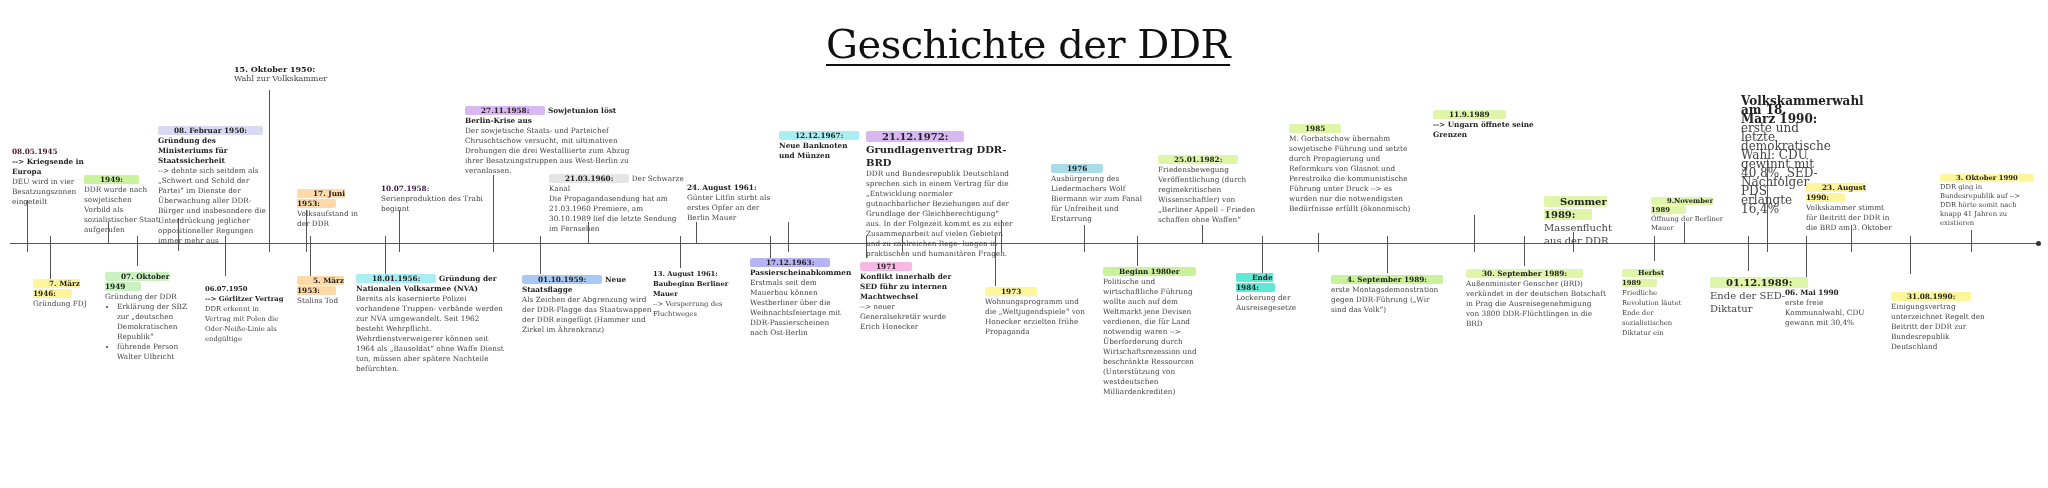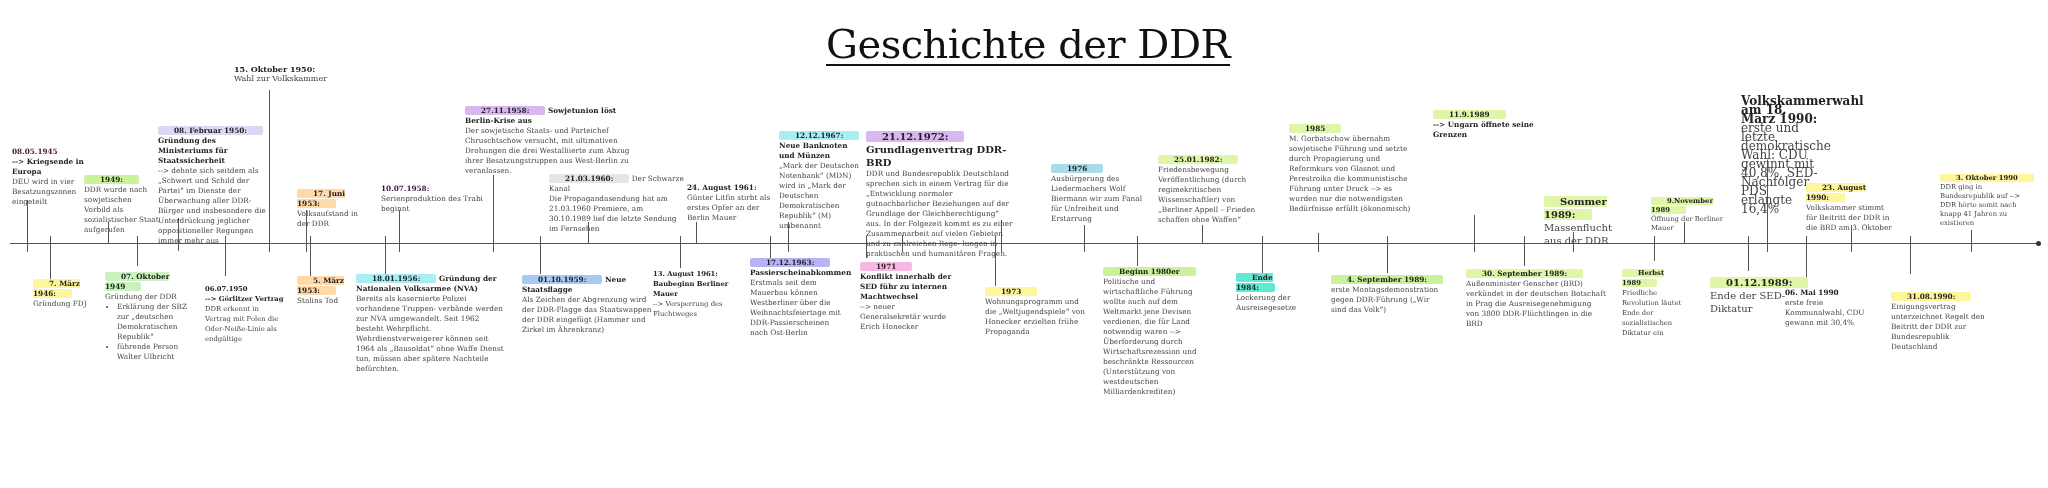--- a/index.html
+++ b/index.html
@@ -110,21 +110,20 @@
   <div>Die Propagandasendung hat am 21.03.1960 Premiere, am 30.10.1989 lief die letzte Sendung im Fernsehen</div>
 </div>
 
 <div class="ev" style="left:687px;top:183px;width:90px">
   <div class="d">24. August 1961:</div>
   <div>Günter Litfin stirbt als erstes Opfer an der Berlin Mauer</div>
 </div>
 
 <div class="ev" style="left:779px;top:131px;width:85px">
   <div class="d"><span class="h" style="background:#a9eef2">12.12.1967:</span> <span>Neue Banknoten und Münzen</span></div>
-  <div>„Mark der Deutschen Notenbank“ (MDN) wird in „Mark der Deutschen Demokratischen Republik“ (M) umbenannt</div>
 </div>
 
 <div class="ev" style="left:866px;top:130px;width:150px">
   <div class="d big"><span class="h" style="background:#d9b8f2">21.12.1972:</span></div>
   <div class="b big">Grundlagenvertrag DDR-BRD</div>
   <div>DDR und Bundesrepublik Deutschland sprechen sich in einem Vertrag für die „Entwicklung normaler gutnachbarlicher Beziehungen auf der Grundlage der Gleichberechtigung“ aus. In der Folgezeit kommt es zu einer Zusammenarbeit auf vielen Gebieten und zu zahlreichen Rege- lungen in praktischen und humanitären Fragen.</div>
 </div>
 
 <div class="ev" style="left:1051px;top:164px;width:95px">
   <div class="d"><span class="h" style="background:#a9dce8">1976</span></div>

